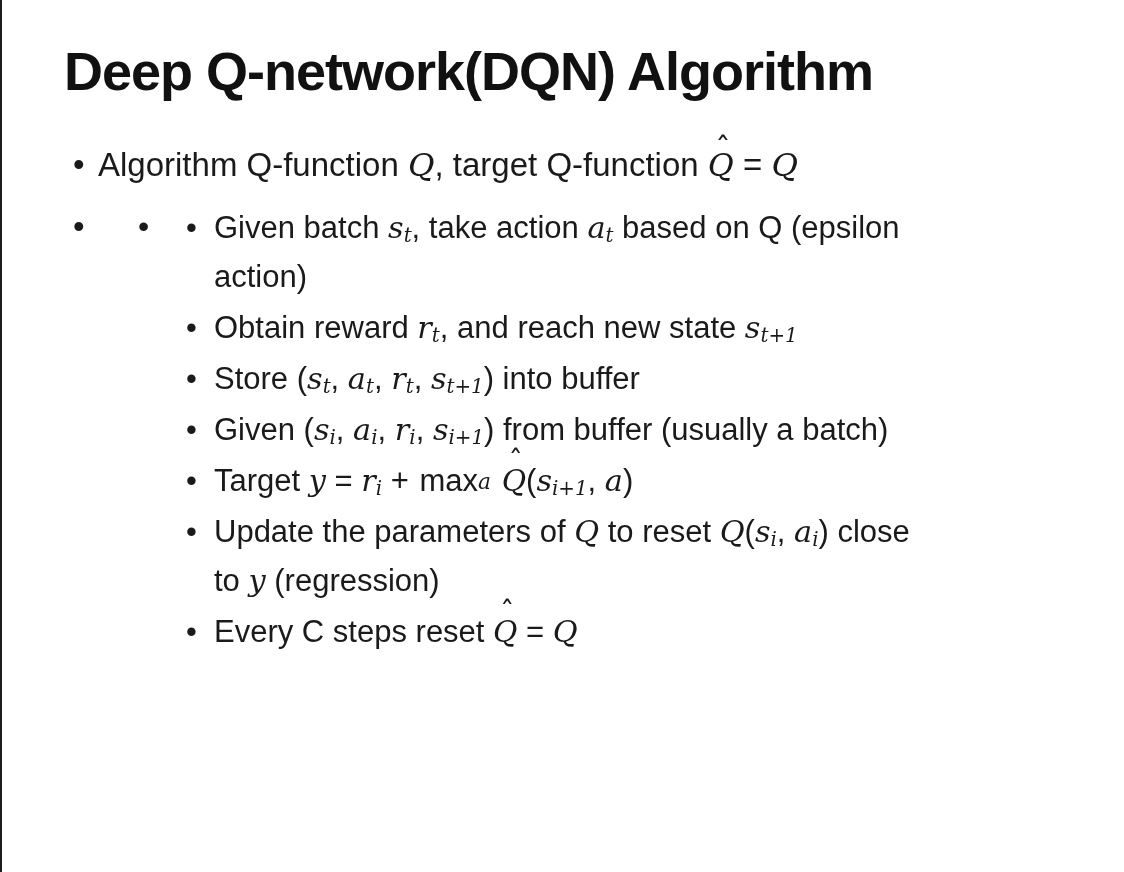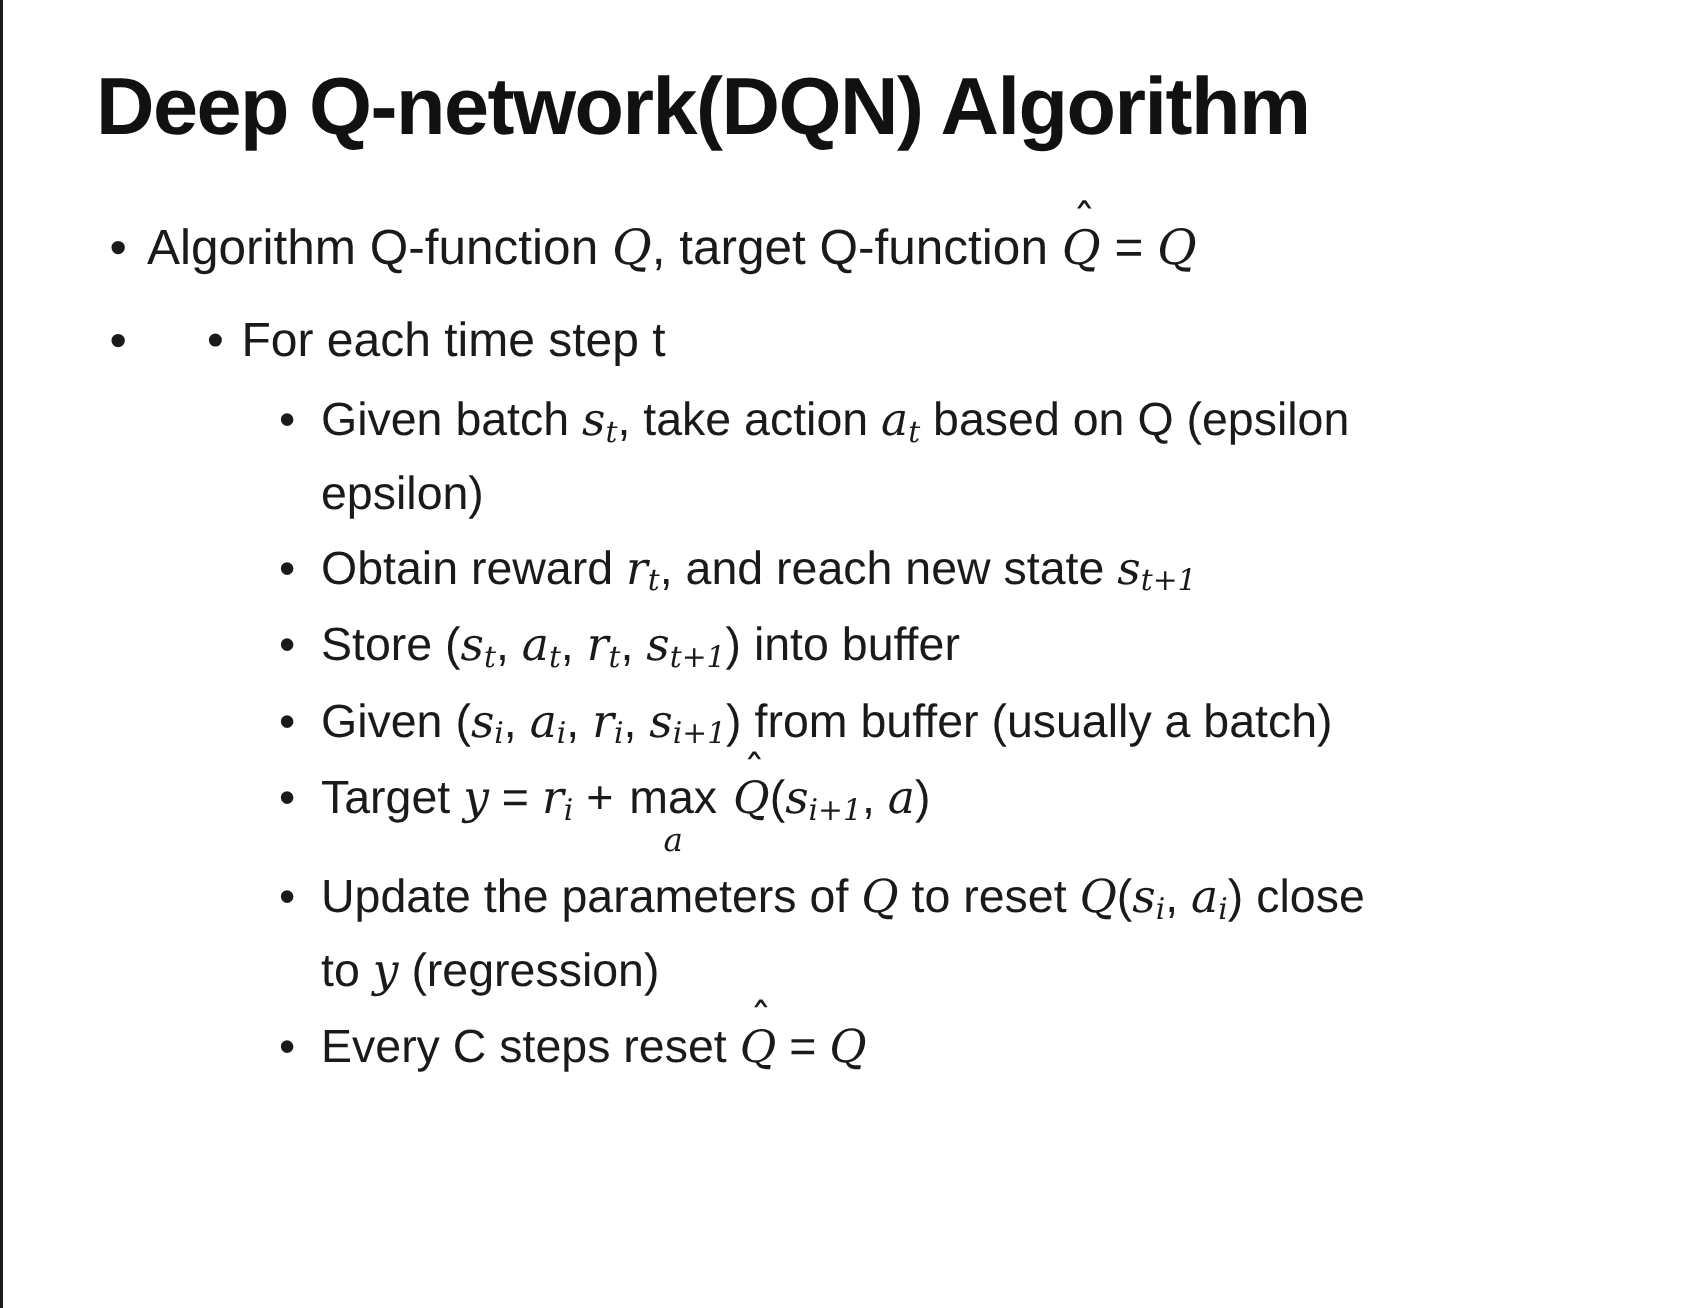--- a/index.html
+++ b/index.html
@@ -96,21 +96,21 @@
     top: -0.34em;
     left: 58%;
     transform: translateX(-50%);
     font-size: 0.95em;
     line-height: 1;
     font-style: normal;
     font-family: "DejaVu Sans", sans-serif;
   }
   .limop {
     display: inline-flex;
-    flex-direction: column;
+    flex-direction: row;
     align-items: center;
     vertical-align: baseline;
     margin: 0 2px;
   }
   .limop-name {
     line-height: 1.05;
   }
   .limop-under {
     font-size: 0.70em;
     line-height: 1;
@@ -120,22 +120,22 @@
 </head>
 <body>
 
 <div class="stage">
   <div class="window-edge"></div>
   <div class="slide">
     <h1 class="title">Deep Q-network(DQN) Algorithm</h1>
     <div class="bullets">
         <div class="li lvl1"><span class="marker">•</span><span>Algorithm Q-function </span><span class="mi">Q</span><span>, target Q-function </span><span class="hat mi"><span class="hatmark">ˆ</span><span class="mi">Q</span></span><span> = </span><span class="mi">Q</span></div>
         <div class="li lvl1"><span class="marker">•</span></div>
-        <div class="li lvl2"><span class="marker">•</span><span>For each time step t</span></div>
-        <div class="li lvl3"><span class="marker">•</span><span>Given batch </span><span class="mi">s</span><span class="sub">t</span><span>, take action </span><span class="mi">a</span><span class="sub">t</span><span> based on Q (epsilon</span><br><span>epsilon)</span></div>
+        <div class="li lvl2"><span class="marker">•</span></div>
+        <div class="li lvl3"><span class="marker">•</span><span>Given batch </span><span class="mi">s</span><span class="sub">t</span><span>, take action </span><span class="mi">a</span><span class="sub">t</span><span> based on Q (epsilon</span><br><span>action)</span></div>
         <div class="li lvl3"><span class="marker">•</span><span>Obtain reward </span><span class="mi">r</span><span class="sub">t</span><span>, and reach new state </span><span class="mi">s</span><span class="sub">t+1</span></div>
         <div class="li lvl3"><span class="marker">•</span><span>Store (</span><span class="mi">s</span><span class="sub">t</span><span>, </span><span class="mi">a</span><span class="sub">t</span><span>, </span><span class="mi">r</span><span class="sub">t</span><span>, </span><span class="mi">s</span><span class="sub">t+1</span><span>) into buffer</span></div>
         <div class="li lvl3"><span class="marker">•</span><span>Given (</span><span class="mi">s</span><span class="sub">i</span><span>, </span><span class="mi">a</span><span class="sub">i</span><span>, </span><span class="mi">r</span><span class="sub">i</span><span>, </span><span class="mi">s</span><span class="sub">i+1</span><span>) from buffer (usually a batch)</span></div>
         <div class="li lvl3"><span class="marker">•</span><span>Target </span><span class="mi">y</span><span> = </span><span class="mi">r</span><span class="sub">i</span><span> + </span><span class="limop">
             <span class="limop-name">max</span>
             <span class="limop-under mi">a</span>
           </span><span> </span><span class="hat mi"><span class="hatmark">ˆ</span><span class="mi">Q</span></span><span>(</span><span class="mi">s</span><span class="sub">i+1</span><span>, </span><span class="mi">a</span><span>)</span></div>
         <div class="li lvl3"><span class="marker">•</span><span>Update the parameters of </span><span class="mi">Q</span><span> to reset </span><span class="mi">Q</span><span>(</span><span class="mi">s</span><span class="sub">i</span><span>, </span><span class="mi">a</span><span class="sub">i</span><span>) close</span><br><span>to </span><span class="mi">y</span><span> (regression)</span></div>
         <div class="li lvl3"><span class="marker">•</span><span>Every C steps reset </span><span class="hat mi"><span class="hatmark">ˆ</span><span class="mi">Q</span></span><span> = </span><span class="mi">Q</span></div>
       </div>

